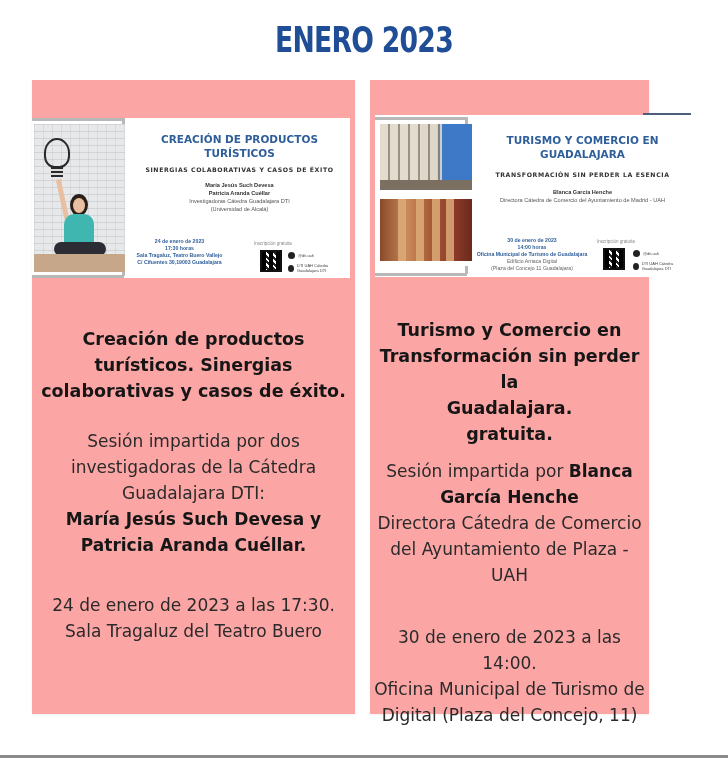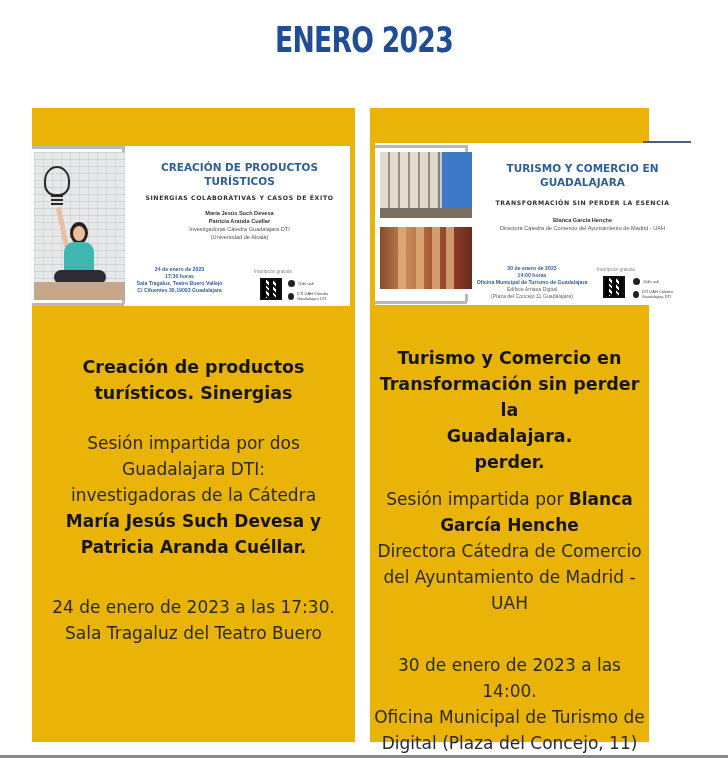--- a/index.html
+++ b/index.html
@@ -8,21 +8,21 @@
 
   .header-title {
     position: absolute; left: 0; top: 14px; width: 728px; text-align: center;
     font-family: "DejaVu Sans", sans-serif; font-weight: bold;
     font-size: 36px; color: #1f4d96; letter-spacing: -1px;
     transform: scaleX(0.74); transform-origin: center;
     line-height: 52px;
   }
 
   .card {
-    position: absolute; top: 108px; background: #eab308;
+    position: absolute; top: 80px; background: #fca5a5;
     box-shadow: 0 1px 2px rgba(0,0,0,0.06);
   }
   .card.left { left: 32px; width: 323px; height: 634px; }
   .card.right { left: 370px; width: 279px; height: 634px; }
 
   .poster {
     position: absolute; background: #ffffff; overflow: hidden;
   }
   .card.left .poster { left: 0; top: 38px; width: 318px; height: 160px; }
   .card.right .poster { left: 5px; top: 35px; width: 318px; height: 162px; }
@@ -187,25 +187,26 @@
     <div class="social" style="left:256px;top:145px;">
       <span class="dot"></span>
       <span>DTI UAH Cátedra Guadalajara DTI</span>
     </div>
   </div>
 
   <div class="desc" style="top:246px;">
     <div class="desc-title">
       <div>Creación de productos</div>
       <div>turísticos. Sinergias</div>
+      <div>colaborativas y casos de éxito.</div>
     </div>
     <div class="desc-body" style="margin-top:24px;">
       <div>Sesión impartida por dos</div>
+      <div>investigadoras de la Cátedra</div>
       <div>Guadalajara DTI:</div>
-      <div>investigadoras de la Cátedra</div>
       <div><b>María Jesús Such Devesa y</b></div>
       <div><b>Patricia Aranda Cuéllar.</b></div>
     </div>
     <div class="desc-body" style="margin-top:34px;">
       <div>24 de enero de 2023 a las 17:30.</div>
       <div>Sala Tragaluz del Teatro Buero</div>
     </div>
   </div>
 </div>
 
@@ -255,30 +256,30 @@
       <span class="dot"></span>
       <span>DTI UAH Cátedra Guadalajara DTI</span>
     </div>
   </div>
 
   <div class="desc" style="top:237px;">
     <div class="desc-title">
       <div>Turismo y Comercio en</div>
       <div>Transformación sin perder la</div>
       <div>Guadalajara.</div>
-      <div>perder.</div>
+      <div>gratuita.</div>
     </div>
     <div class="desc-body" style="margin-top:11px;">
       <div>
         <span>Sesión impartida por</span>
         <b>Blanca</b>
       </div>
       <div><b>García Henche</b></div>
       <div>Directora Cátedra de Comercio</div>
-      <div>del Ayuntamiento de Madrid -</div>
+      <div>del Ayuntamiento de Plaza -</div>
       <div>UAH</div>
     </div>
     <div class="desc-body" style="margin-top:36px;">
       <div>30 de enero de 2023 a las 14:00.</div>
       <div>Oficina Municipal de Turismo de</div>
       <div>Digital (Plaza del Concejo, 11)</div>
     </div>
   </div>
 </div>
 

